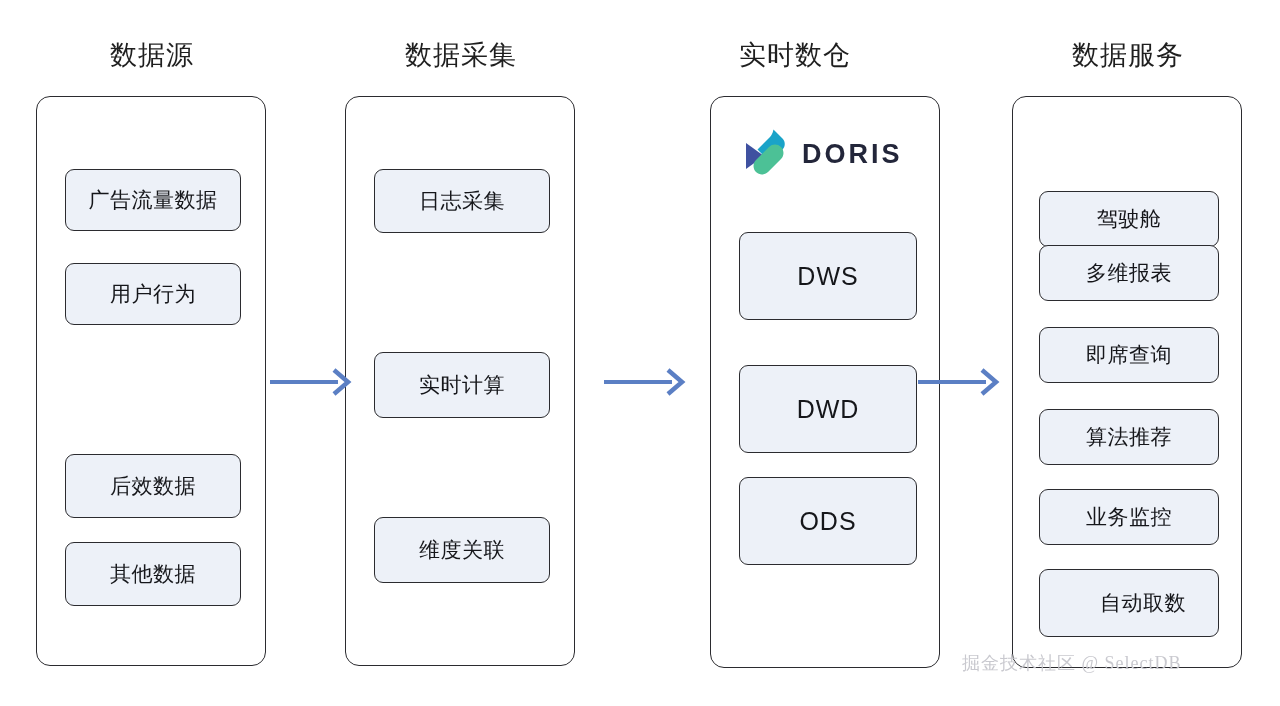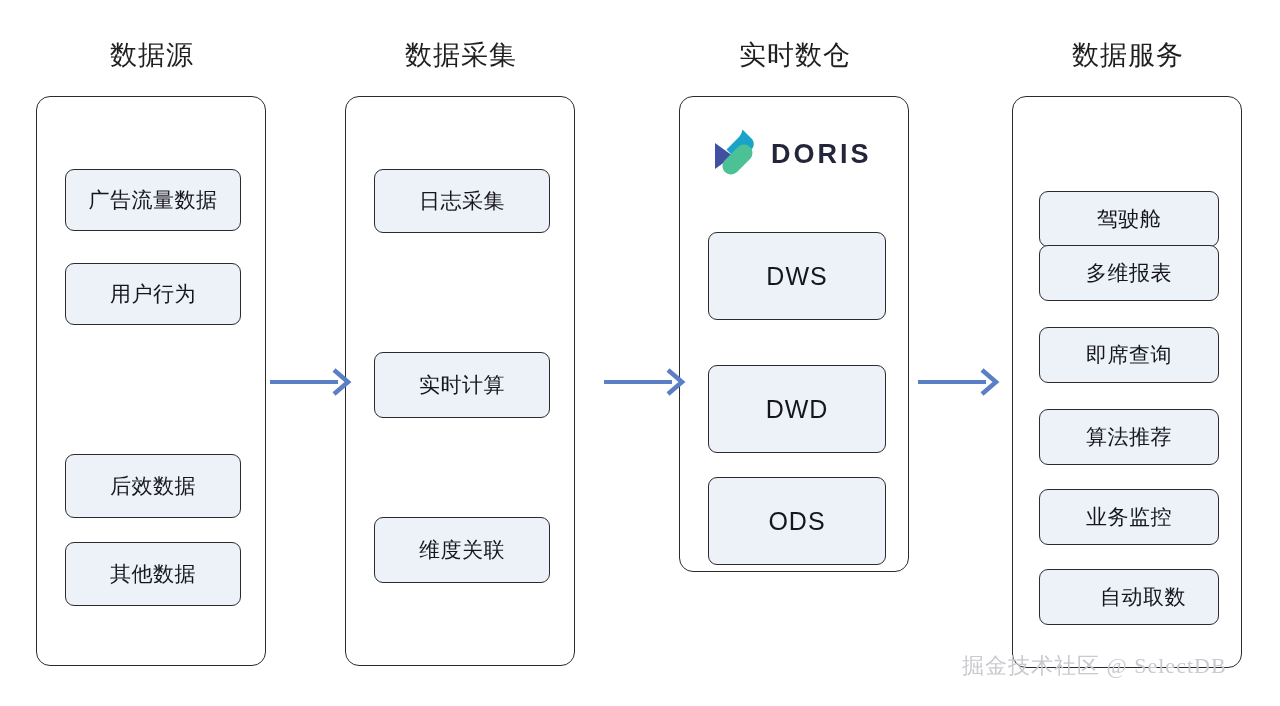--- a/index.html
+++ b/index.html
@@ -51,21 +51,21 @@
     top: 96px;
     left: 0;
     width: 230px;
     background: #ffffff;
     border: 1.6px solid #2b2b2f;
     border-radius: 14px;
     box-sizing: border-box;
   }
   .col-1 .container-box { height: 570px; }
   .col-2 .container-box { height: 570px; }
-  .col-3 .container-box { height: 476px; }
+  .col-3 .container-box { height: 572px; margin-left: 31px; }
   .col-4 .container-box { height: 572px; }
 
   
   .node {
     position: absolute;
     left: 28px;
     width: 176px;
     background: #edf1f8;
     border: 1.5px solid #2b2b2f;
     border-radius: 9px;
@@ -102,21 +102,21 @@
   .c3-n1 { top: 268px; height: 88px; }
   .c3-n2 { top: 380px; height: 88px; }
 
   
   .col-4 .node { left: 26px; width: 180px; }
   .c4-n0 { top: 68px;  height: 56px; margin-top: 26px; }
   .c4-n1 { top: 148px; height: 56px; }
   .c4-n2 { top: 230px; height: 56px; }
   .c4-n3 { top: 312px; height: 56px; }
   .c4-n4 { top: 392px; height: 56px; }
-  .c4-n5 { top: 472px; height: 56px; padding-left: 28px; }
+  .c4-n5 { top: 472px; height: 68px; padding-left: 28px; }
 
   
   .doris-logo {
     position: absolute;
     top: 26px;
     left: 31px;
     width: 170px;
     height: 62px;
     display: flex;
     align-items: center;
@@ -145,21 +145,21 @@
   .arrow-1 { left: 268px; }
   .arrow-2 { left: 602px; }
   .arrow-3 { left: 916px; }
 
   
   .watermark {
     position: absolute;
     left: 962px;
     top: 651px;
     font-family: "Liberation Serif", "DejaVu Serif", serif;
-    font-size: 22px;
+    font-size: 18px;
     letter-spacing: 1px;
     color: #c9c9cf;
     white-space: nowrap;
     pointer-events: none;
   }
 </style>
 </head>
 <body>
 
 <div class="canvas">

